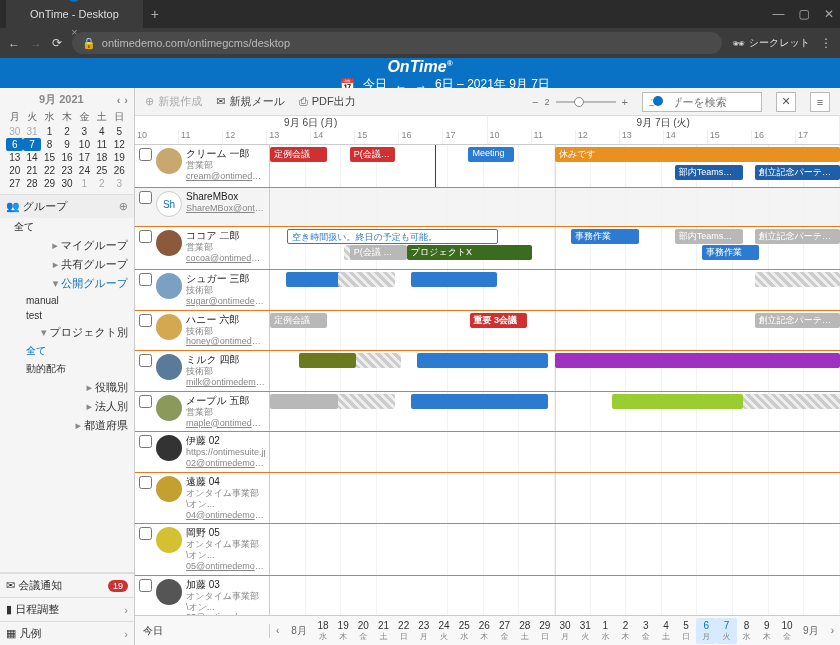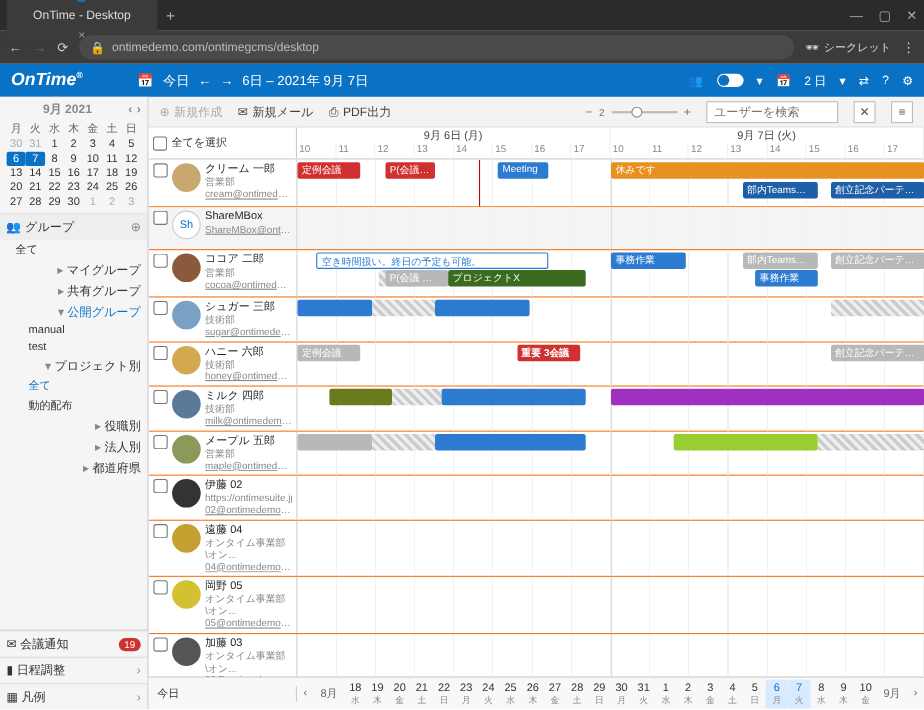--- a/index.html
+++ b/index.html
@@ -6,21 +6,21 @@
 body { width: 840px; height: 645px; background: #fff; overflow: hidden; font-size: 11px; color: #333; }
 .browser-top { background: #2b2b2b; height: 28px; display: flex; align-items: center; padding: 0 6px; }
 .tab { background: #3b3b3b; color: #ddd; padding: 4px 24px; border-radius: 6px 6px 0 0; display: flex; align-items: center; gap: 6px; font-size: 11px; flex-direction: column; }
 .tab .fav { width:12px; height:12px; background:#0a72c4; border-radius:50%; display:inline-block;}
 .tab-close { color:#999; cursor:pointer; }
 .tab-plus { color:#aaa; margin-left:8px; font-size:14px; cursor:pointer;}
 .win-controls { margin-left:auto; color:#aaa; display:flex; gap:14px; font-size:12px;}
 .browser-bar { background:#3b3b3b; height:30px; display:flex; align-items:center; padding:0 8px; gap:10px; color:#ccc; font-size:12px;}
 .browser-bar .url { background:#4a4a4a; flex:1; border-radius:12px; height:22px; display:flex; align-items:center; padding:0 10px; gap:6px; color:#bbb; font-size:11px;}
 .browser-bar .incog { color:#ddd; font-size:10px; display:flex; align-items:center; gap:4px;}
-.header { background:#0a72c4; height:30px; display:flex; align-items:center; padding:0 10px; color:#fff; }
+.header { background:#0a72c4; height:30px; display:flex; align-items:center; padding:0 10px; color:#fff;flex-direction:column; }
 .logo { font-size:16px; font-weight:bold; font-style:italic;}
 .logo sup{font-size:8px;}
 .hdr-date { margin-left:50px; display:flex; align-items:center; gap:8px; font-size:12px;}
 .hdr-right { margin-left:auto; display:flex; align-items:center; gap:12px;}
 .toggle { width:24px; height:12px; background:#fff; border-radius:6px; position:relative;}
 .toggle::after{content:'';position:absolute;left:1px;top:1px;width:10px;height:10px;background:#0a72c4;border-radius:50%;}
 .main { display:flex; height:557px; }
 .sidebar { width:135px; background:#f5f5f5; border-right:1px solid #ccc; display:flex; flex-direction:column;}
 .minical { padding:4px 6px; border-bottom:1px solid #ddd;}
 .minical-hd { display:flex; align-items:center; font-size:11px; font-weight:bold;}
@@ -66,21 +66,21 @@
 .avatar{width:26px; height:26px; border-radius:50%; background:#888; flex-shrink:0; display:flex; align-items:center; justify-content:center; color:#fff; font-size:10px; overflow:hidden;}
 .pinfo{overflow:hidden; font-size:10px; line-height:1.2;}
 .pname{color:#222; font-weight:normal;}
 .pdept{color:#888; font-size:9px;}
 .pmail{color:#888; font-size:9px; text-decoration:underline; cursor:pointer; white-space:nowrap; overflow:hidden; text-overflow:ellipsis; max-width:95px;}
 .sched{flex:1; position:relative; background:repeating-linear-gradient(to right, transparent 0, transparent calc(100%/16 - 1px), #f2f2f2 calc(100%/16 - 1px), #f2f2f2 calc(100%/16));}
 .sched::before{content:'';position:absolute;left:50%;top:0;bottom:0;width:1px;background:#ddd;}
 .now-line{position:absolute; top:0; bottom:0; left:29%; width:1px; background:#c00; z-index:5;}
 .ev{position:absolute; height:15px; border-radius:2px; color:#fff; font-size:9px; padding:1px 4px; overflow:hidden; white-space:nowrap; cursor:pointer; text-overflow:ellipsis;}
 .ev.red{background:#d03030;}
-.ev.blue{background:#2c7bd0;}
+.ev.blue{background:#2c7bd0;margin-left:16px;}
 .ev.darkblue{background:#1f5fa8;}
 .ev.orange{background:#e89020;}
 .ev.green{background:#3a6b1e;}
 .ev.olive{background:#6b7a1e;}
 .ev.purple{background:#a030c0;}
 .ev.lime{background:#9acd32;}
 .ev.gray{background:#b8b8b8;}
 .ev.hatch{background:repeating-linear-gradient(45deg,#ccc,#ccc 3px,#eee 3px,#eee 6px); color:#666;}
 .ev.outline{background:#fff; border:1px solid #2c7bd0; color:#2c7bd0;}
 .date-strip{height:30px; border-top:1px solid #ccc; display:flex; align-items:center; background:#f8f8f8; font-size:10px;}
@@ -273,24 +273,20 @@
         <span style="font-size:9px">2</span>
         <div class="track"></div>
         <span>+</span>
       </div>
       <input placeholder="ユーザーを検索" style="">
       <div class="iconbtn">✕</div>
       <div class="iconbtn">≡</div>
     </div>
 
     <div class="timeline-hd">
-      <div class="people-col select-all">
-        <input type="checkbox" style="">
-        <span>全てを選択</span>
-      </div>
       <div class="time-col">
         <div class="day-labels">
           <div class="day-label">9月 6日 (月)</div>
           <div class="day-label">9月 7日 (火)</div>
         </div>
         <div class="hour-row" id="hours">
             <div class="hour">10</div>
             <div class="hour">11</div>
             <div class="hour">12</div>
             <div class="hour">13</div>

